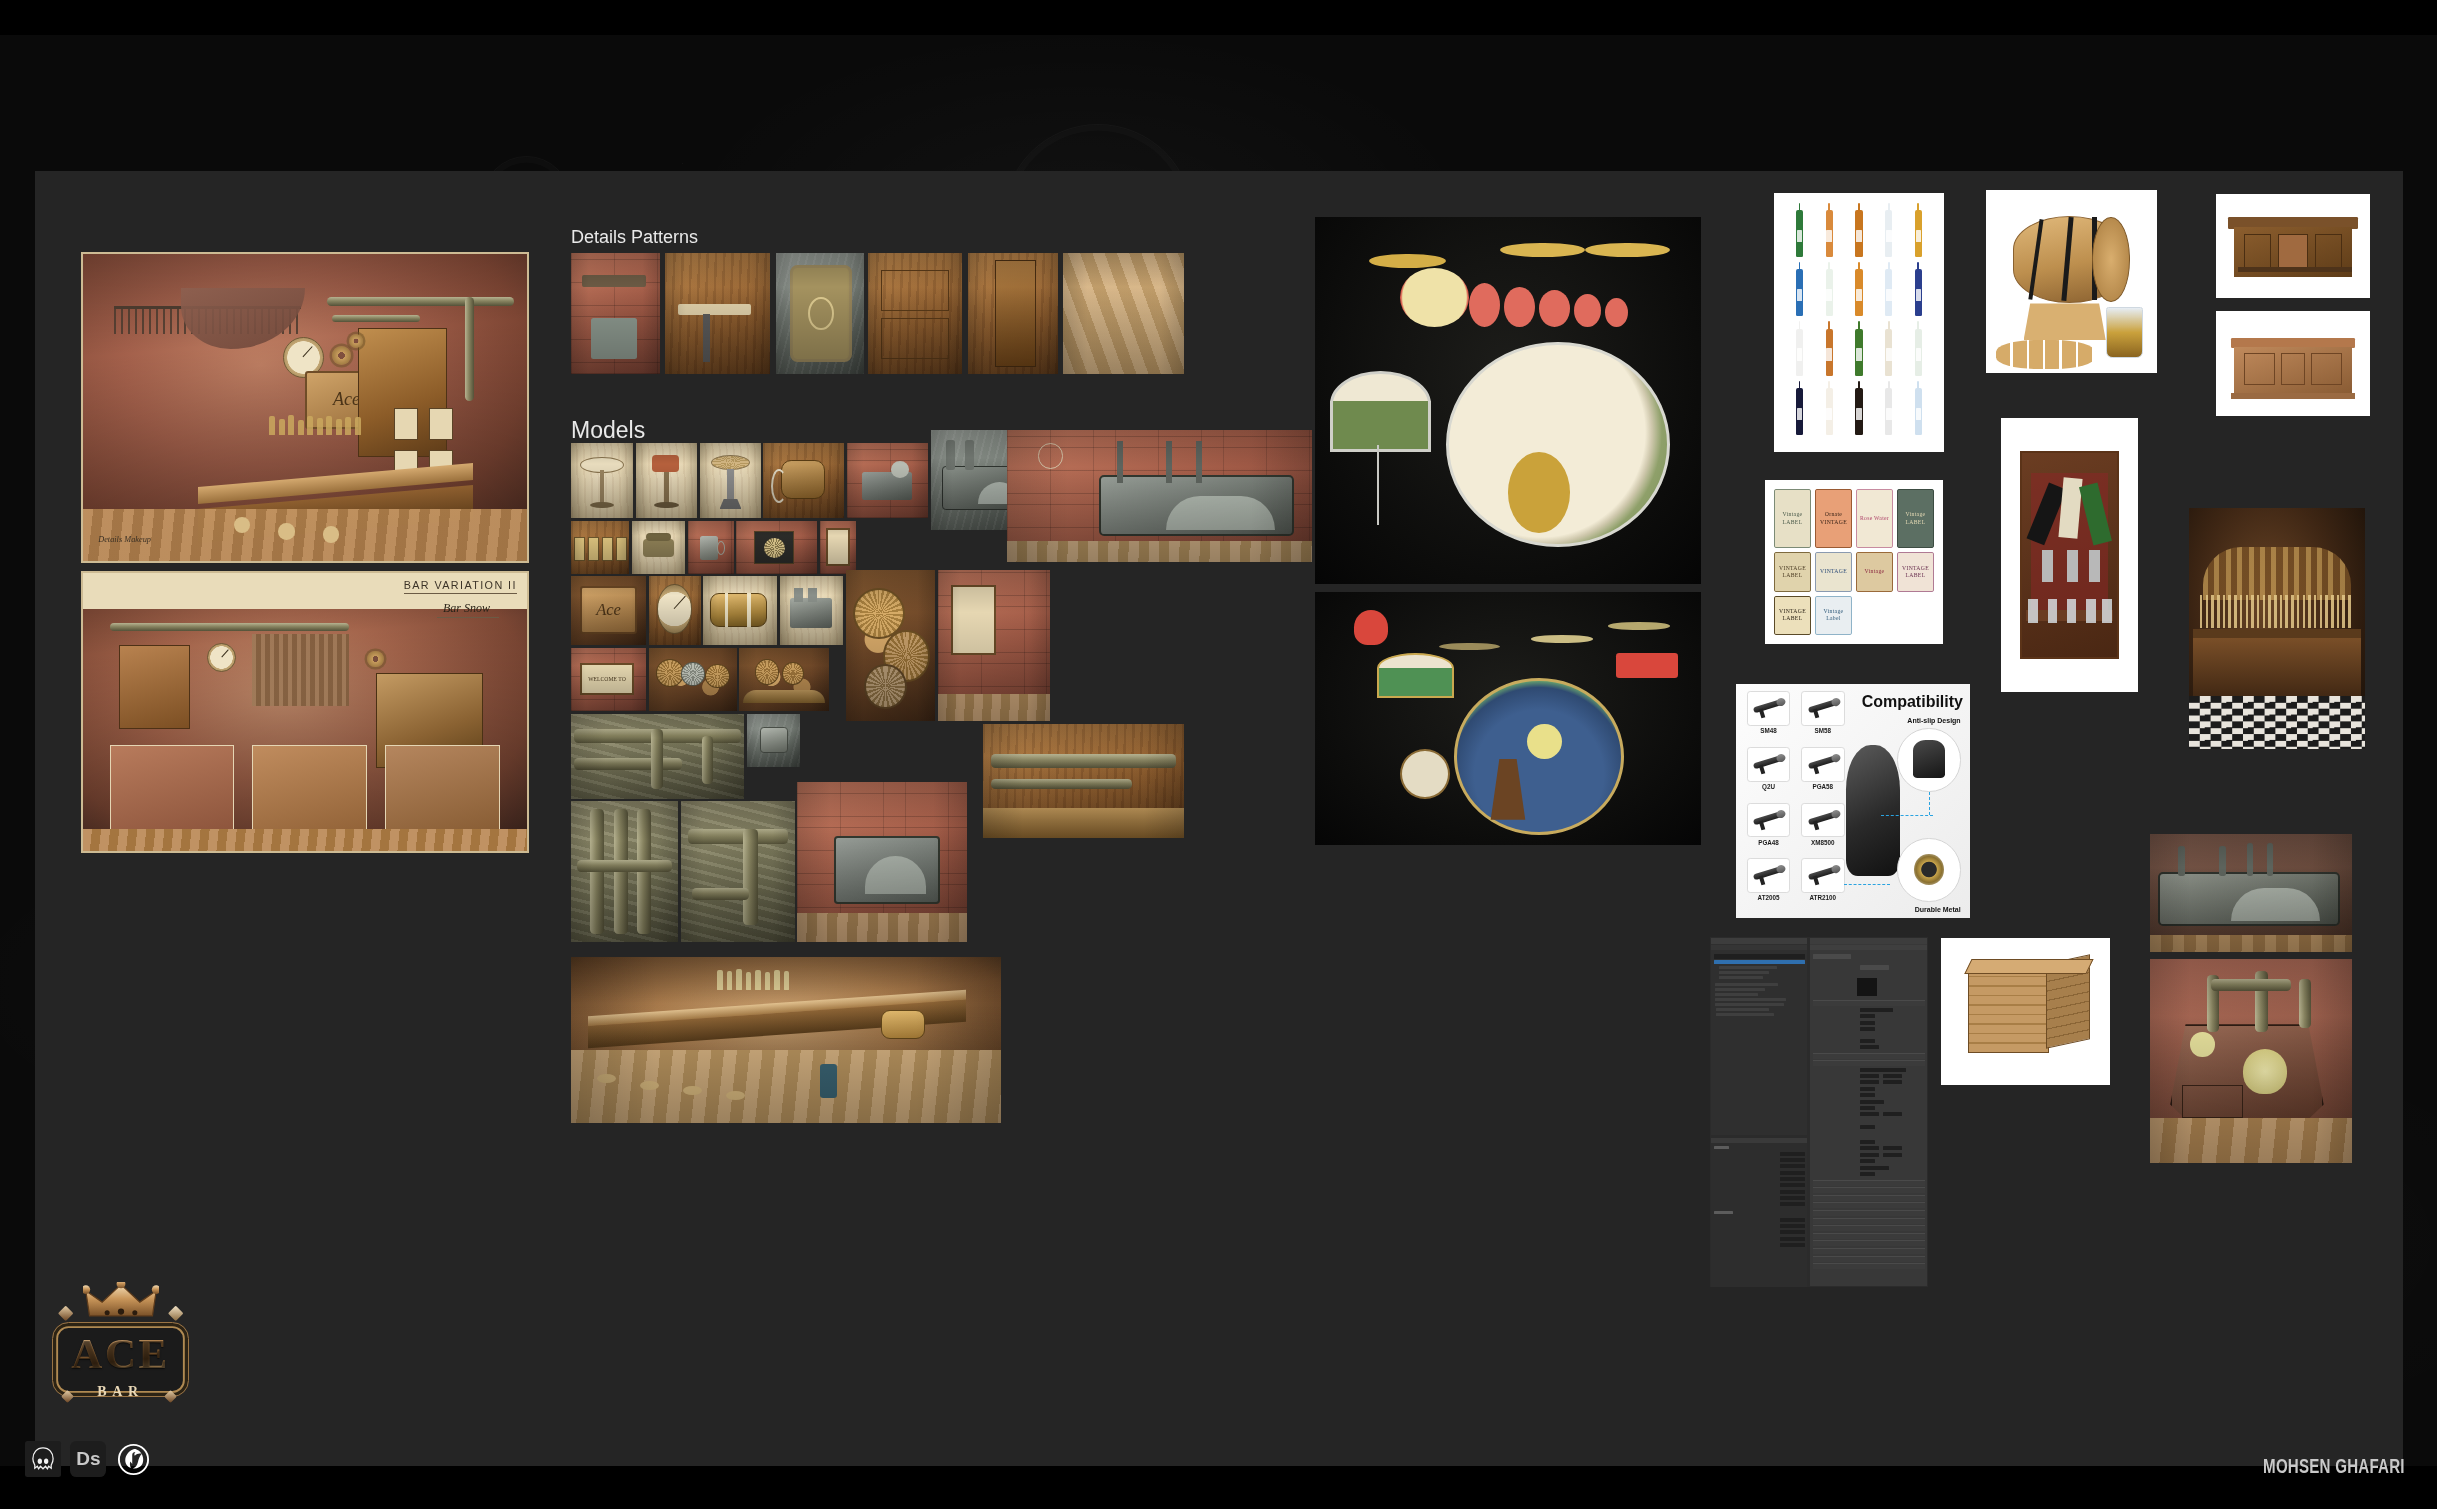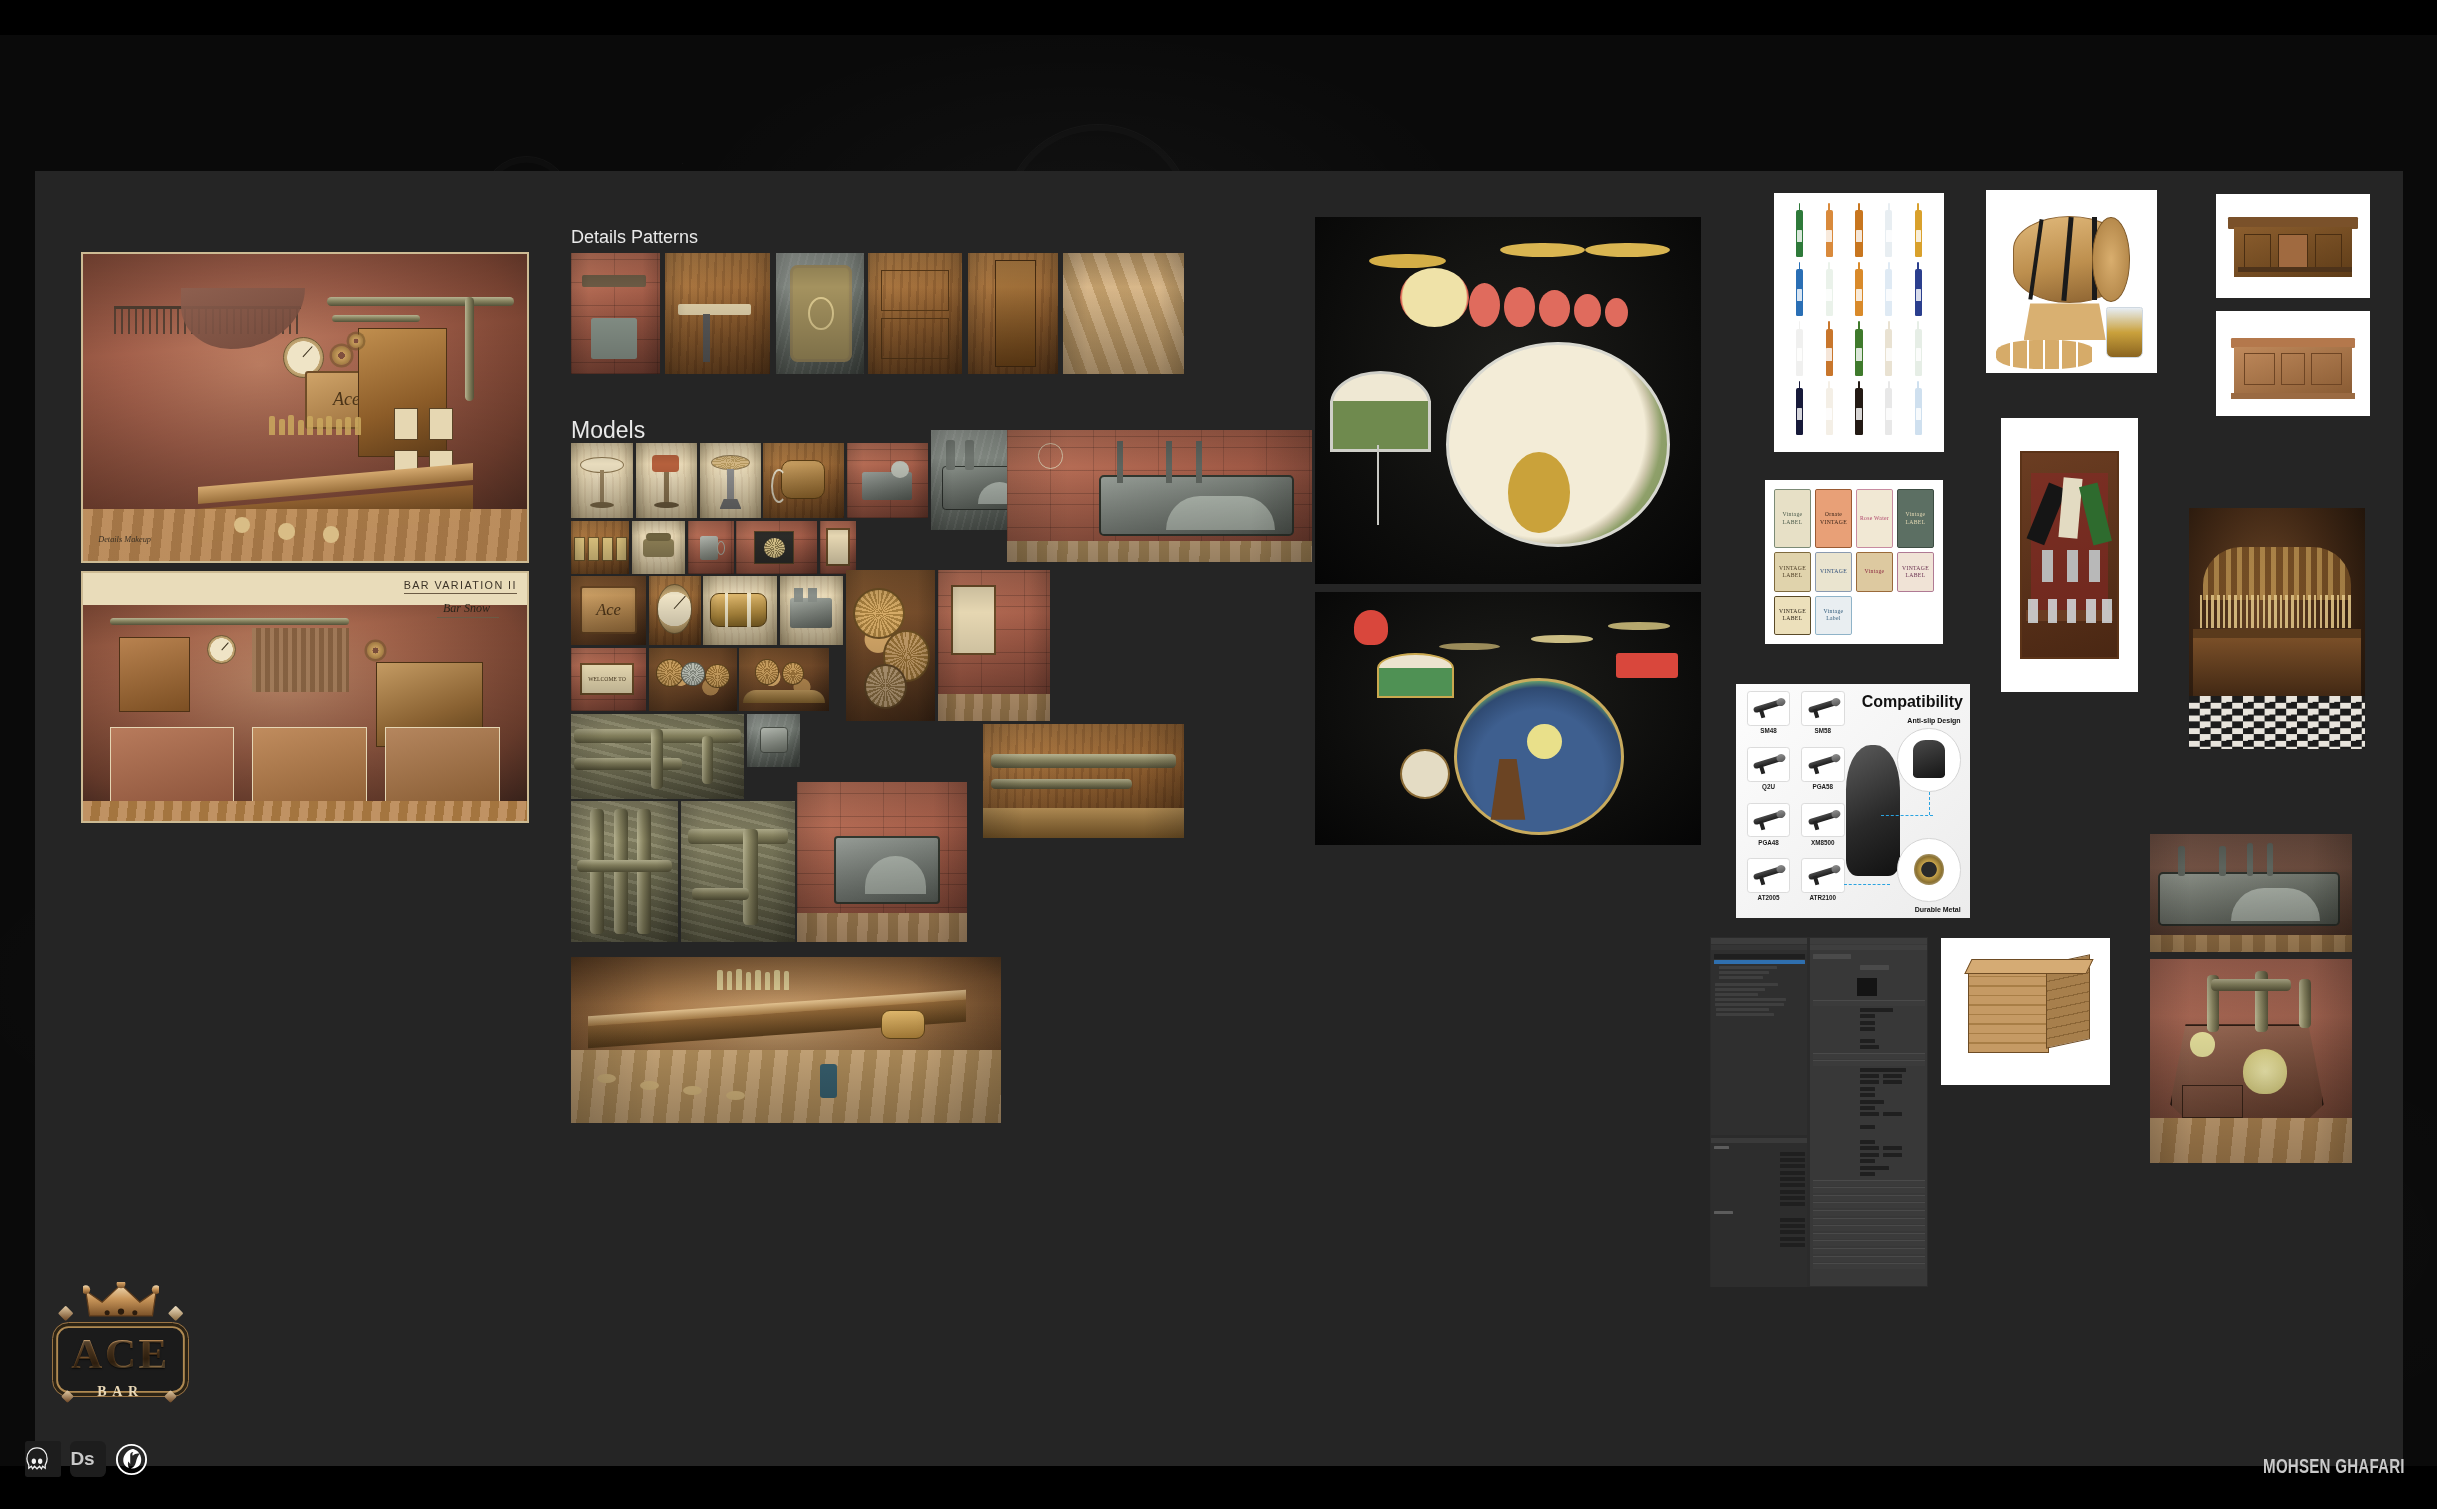--- a/index.html
+++ b/index.html
@@ -255,21 +255,21 @@
   }
   .logo-bar {
     position:absolute; left:0; right:0; top:108px; text-align:center;
     font-size:14px; letter-spacing:5.7px; color:#e8d7b6; font-weight:bold;
     font-family:"Liberation Serif", serif;
   }
   .diamond { position:absolute; width:11.4px; height:11.4px; transform:rotate(45deg);
     background:linear-gradient(135deg,#e6cfa8,#6b4422); border-radius:1.3px; }
 
   .swbar { position:absolute; left:25.4px; top:1440px; height:38px; display:flex; gap:9px; align-items:center; }
-  .swicon { width:36px; height:36px; display:flex; align-items:center; 
+  .swicon { width:36px; height:36px; display:flex; align-items:center; justify-content:center;
     border-radius:6.3px; }
   .sw-skull { background:#1d1d1d; border-radius:2.5px; }
   .sw-ds { background:#1d1d1d; color:#c9c9c9; font-weight:bold; font-size:19px;
     font-family:"Liberation Sans", sans-serif; }
   .sw-ue { background:transparent; }
 
   .byline {
     position:absolute; right:33px; top:1454px;
     color:#c9c9c9; font-size:21px; font-weight:bold; letter-spacing:0.3px;
     font-family:"Liberation Sans", sans-serif;
@@ -349,21 +349,21 @@
     <div style="position:absolute;left:0;bottom:0;width:100%;height:17%;
                 background:repeating-linear-gradient(96deg,#c59663 0 10.2px,#a97b49 10.2px 20.3px);opacity:.92;"></div>
 
     <div style="position:absolute;left:34%;bottom:9%;width:16.5px;height:16.5px;border-radius:50%;background:#d9bd86;"></div>
     <div style="position:absolute;left:44%;bottom:7%;width:16.5px;height:16.5px;border-radius:50%;background:#d9bd86;"></div>
     <div style="position:absolute;left:54%;bottom:6%;width:16.5px;height:16.5px;border-radius:50%;background:#d9bd86;"></div>
     <div class="mc-sign-l">Details
 Makeup</div>
   </div>
 
-  <div class="tile mainconcept" style="left:81px;top:571px;width:448px;height:252px;">
+  <div class="tile mainconcept" style="left:81px;top:571px;width:448px;height:282px;">
     <div class="mc-inner" style="background:
         linear-gradient(175deg, rgba(0,0,0,.18), transparent 26%, rgba(0,0,0,.32)),
         radial-gradient(ellipse at 45% 44%, #c08a6a 0%, #a3644b 38%, #7c4734 72%, #3f2720 100%);"></div>
     <div style="position:absolute;left:0;top:0;width:100%;height:13%;background:#e9dcba;"></div>
     <div class="mc-caption">BAR VARIATION II</div>
     <div class="mc-sign">Bar Snow</div>
 
     <div style="position:absolute;left:8%;top:26%;width:16%;height:30%;
                 background:linear-gradient(165deg,#b8824f,#7c4f23);border:1.9px solid #4e3116;"></div>
     <div class="clockface" style="left:28%;top:25%;width:29px;height:29px;"></div>

